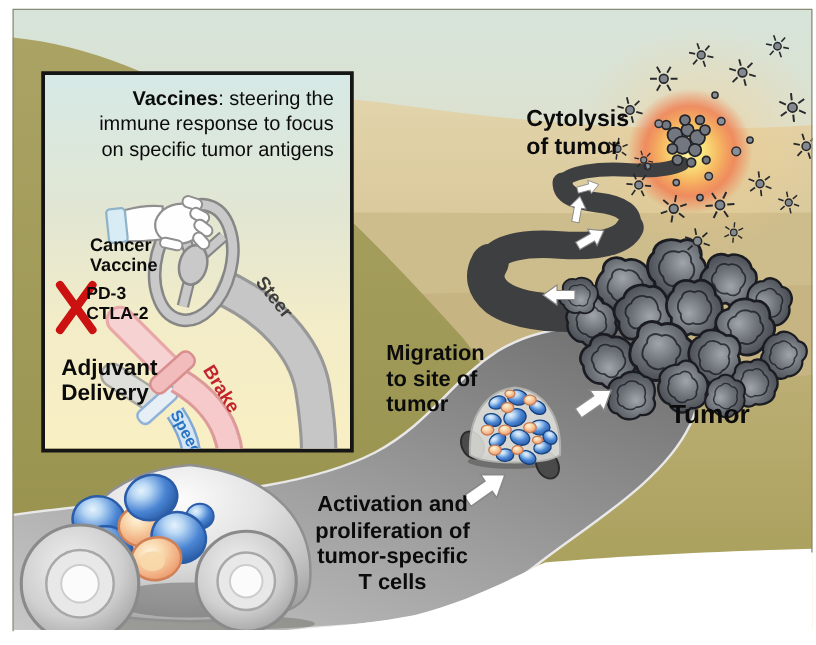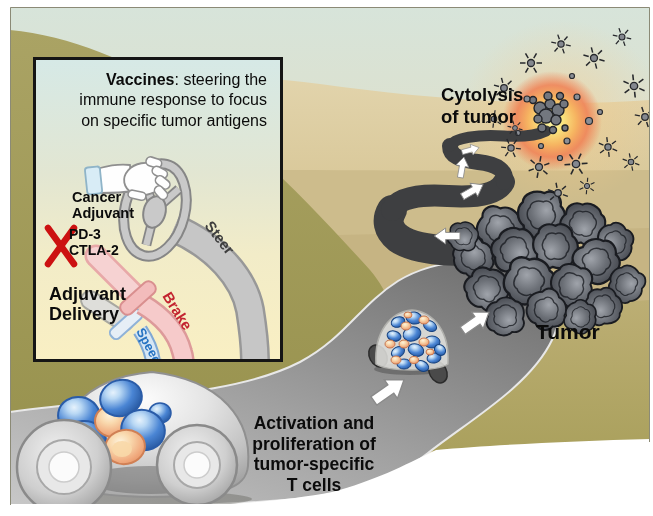--- a/index.html
+++ b/index.html
@@ -1,23 +1,23 @@
 <!DOCTYPE html>
 <html style="--x-mark-red: #cc1111; --brake-text-red: #c32430; --speed-text-blue: #2673c2; --brake-band-pink: #f2c4c4; --speed-band-blue: #d6e6f4; --steer-band-gray: #c6c6c6; --road-light-gray: #c8c8c8; --road-dark: #3e3f41; --tumor-cell-dark: #41444b; --t-cell-blue: #3f7ccc; --dendritic-cell-peach: #f2a87e; --explosion-glow-orange: #f5b35e; --hill-olive: #a8a162; --hill-tan: #cdbc8c; --sky-pale-green: #d7e4da;"><head>
 <meta charset="utf-8">
 <style>
   html,body{margin:0;padding:0;background:#fff;}
   .stage{position:relative;width:653px;height:516px;background:#fff;overflow:hidden;
          font-family:"Liberation Sans",sans-serif;}
   .stage svg.scene{position:absolute;left:0;top:0;}
   .lbl{position:absolute;font-weight:bold;color:#0b0b0b;white-space:pre-line;line-height:1.18;}
-  .lbl-activation{left:230px;top:393px;width:168px;text-align:center;font-size:17.5px;margin-top:20px;}
+  .lbl-activation{left:230px;top:393px;width:168px;text-align:center;font-size:17.5px;}
   .lbl-migration{left:309px;top:272px;font-size:17.5px;}
   .lbl-tumor{left:536px;top:320px;font-size:21px;}
-  .lbl-cytolysis{left:421px;top:84px;font-size:18.5px;margin-left:20px;}
+  .lbl-cytolysis{left:421px;top:84px;font-size:18.5px;}
   .inset{position:absolute;left:33px;top:57px;width:250px;height:305px;border:3px solid #151515;
          box-sizing:border-box;overflow:hidden;
          background:linear-gradient(180deg,#d6e9e6 0%,#e2e6d2 38%,#f2ecc8 65%,#f9efc3 100%);}
   .inset svg{position:absolute;left:0;top:0;}
   .box-title{position:absolute;left:19px;top:10px;width:212px;font-size:16px;color:#0b0b0b;
              line-height:1.28;white-space:pre-line;text-align:right;}
   .box-title .b{font-weight:bold;}
   .box-lbl{position:absolute;font-weight:bold;color:#0b0b0b;white-space:pre-line;line-height:1.12;}
   .box-cancer{left:36px;top:129px;font-size:14.5px;}
   .box-pd1{left:33px;top:167px;font-size:14px;}
@@ -445,27 +445,30 @@
       </g>
 
       <text class="steer-text" transform="translate(168,166) rotate(52)">Steer</text>
       <text class="brake-text" transform="translate(126,236) rotate(58)">Brake</text>
       <text class="speed-text" transform="translate(100,271) rotate(62)">Speed</text>
     </svg>
     <div class="box-title"><span class="b">Vaccines</span><span>: steering the
 immune response to focus
 on specific tumor antigens</span></div>
     <div class="box-lbl box-cancer">Cancer
-Adjuvant</div>
+Vaccine</div>
     <div class="box-lbl box-pd1">PD-3</div>
     <div class="box-lbl box-ctla4">CTLA-2</div>
     <div class="box-lbl box-adjuvant">Adjuvant
 Delivery</div>
   </div>
 
   <div class="lbl lbl-activation">Activation and
 proliferation of
 tumor-specific
 T cells</div>
+  <div class="lbl lbl-migration">Migration
+to site of
+tumor</div>
   <div class="lbl lbl-tumor">Tumor</div>
   <div class="lbl lbl-cytolysis">Cytolysis
 of tumor</div>
 </div>
 
 </body></html>

